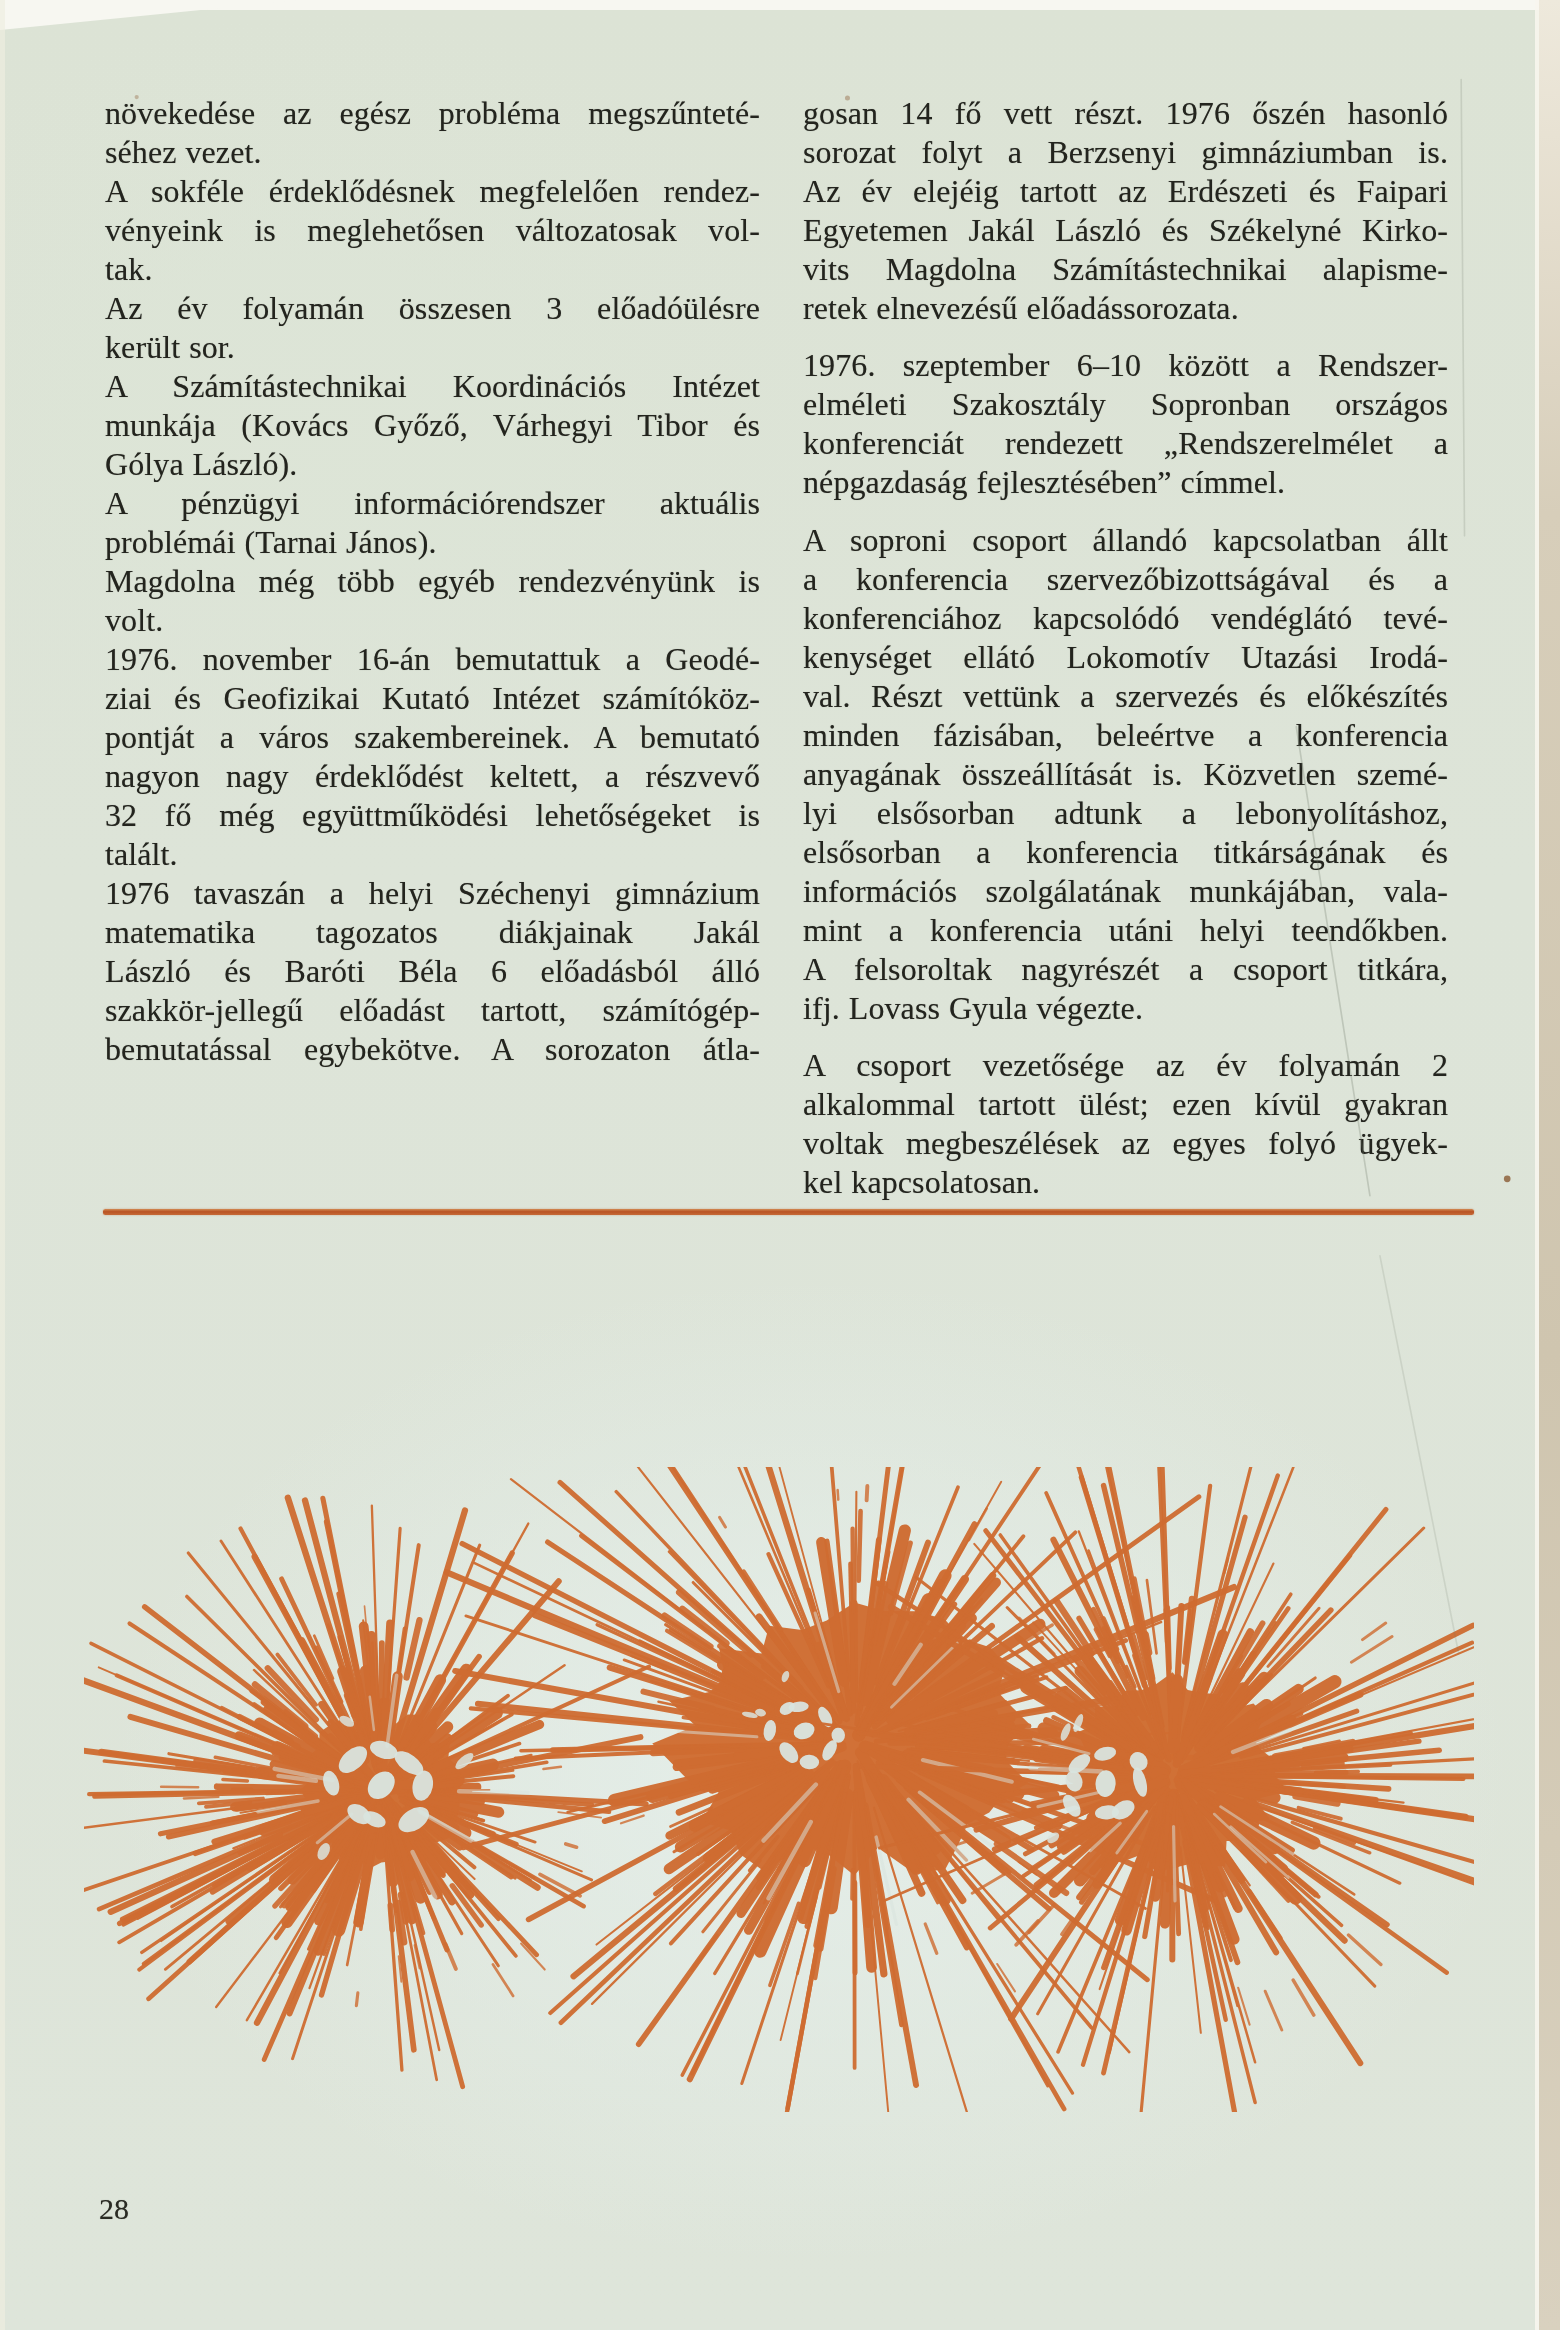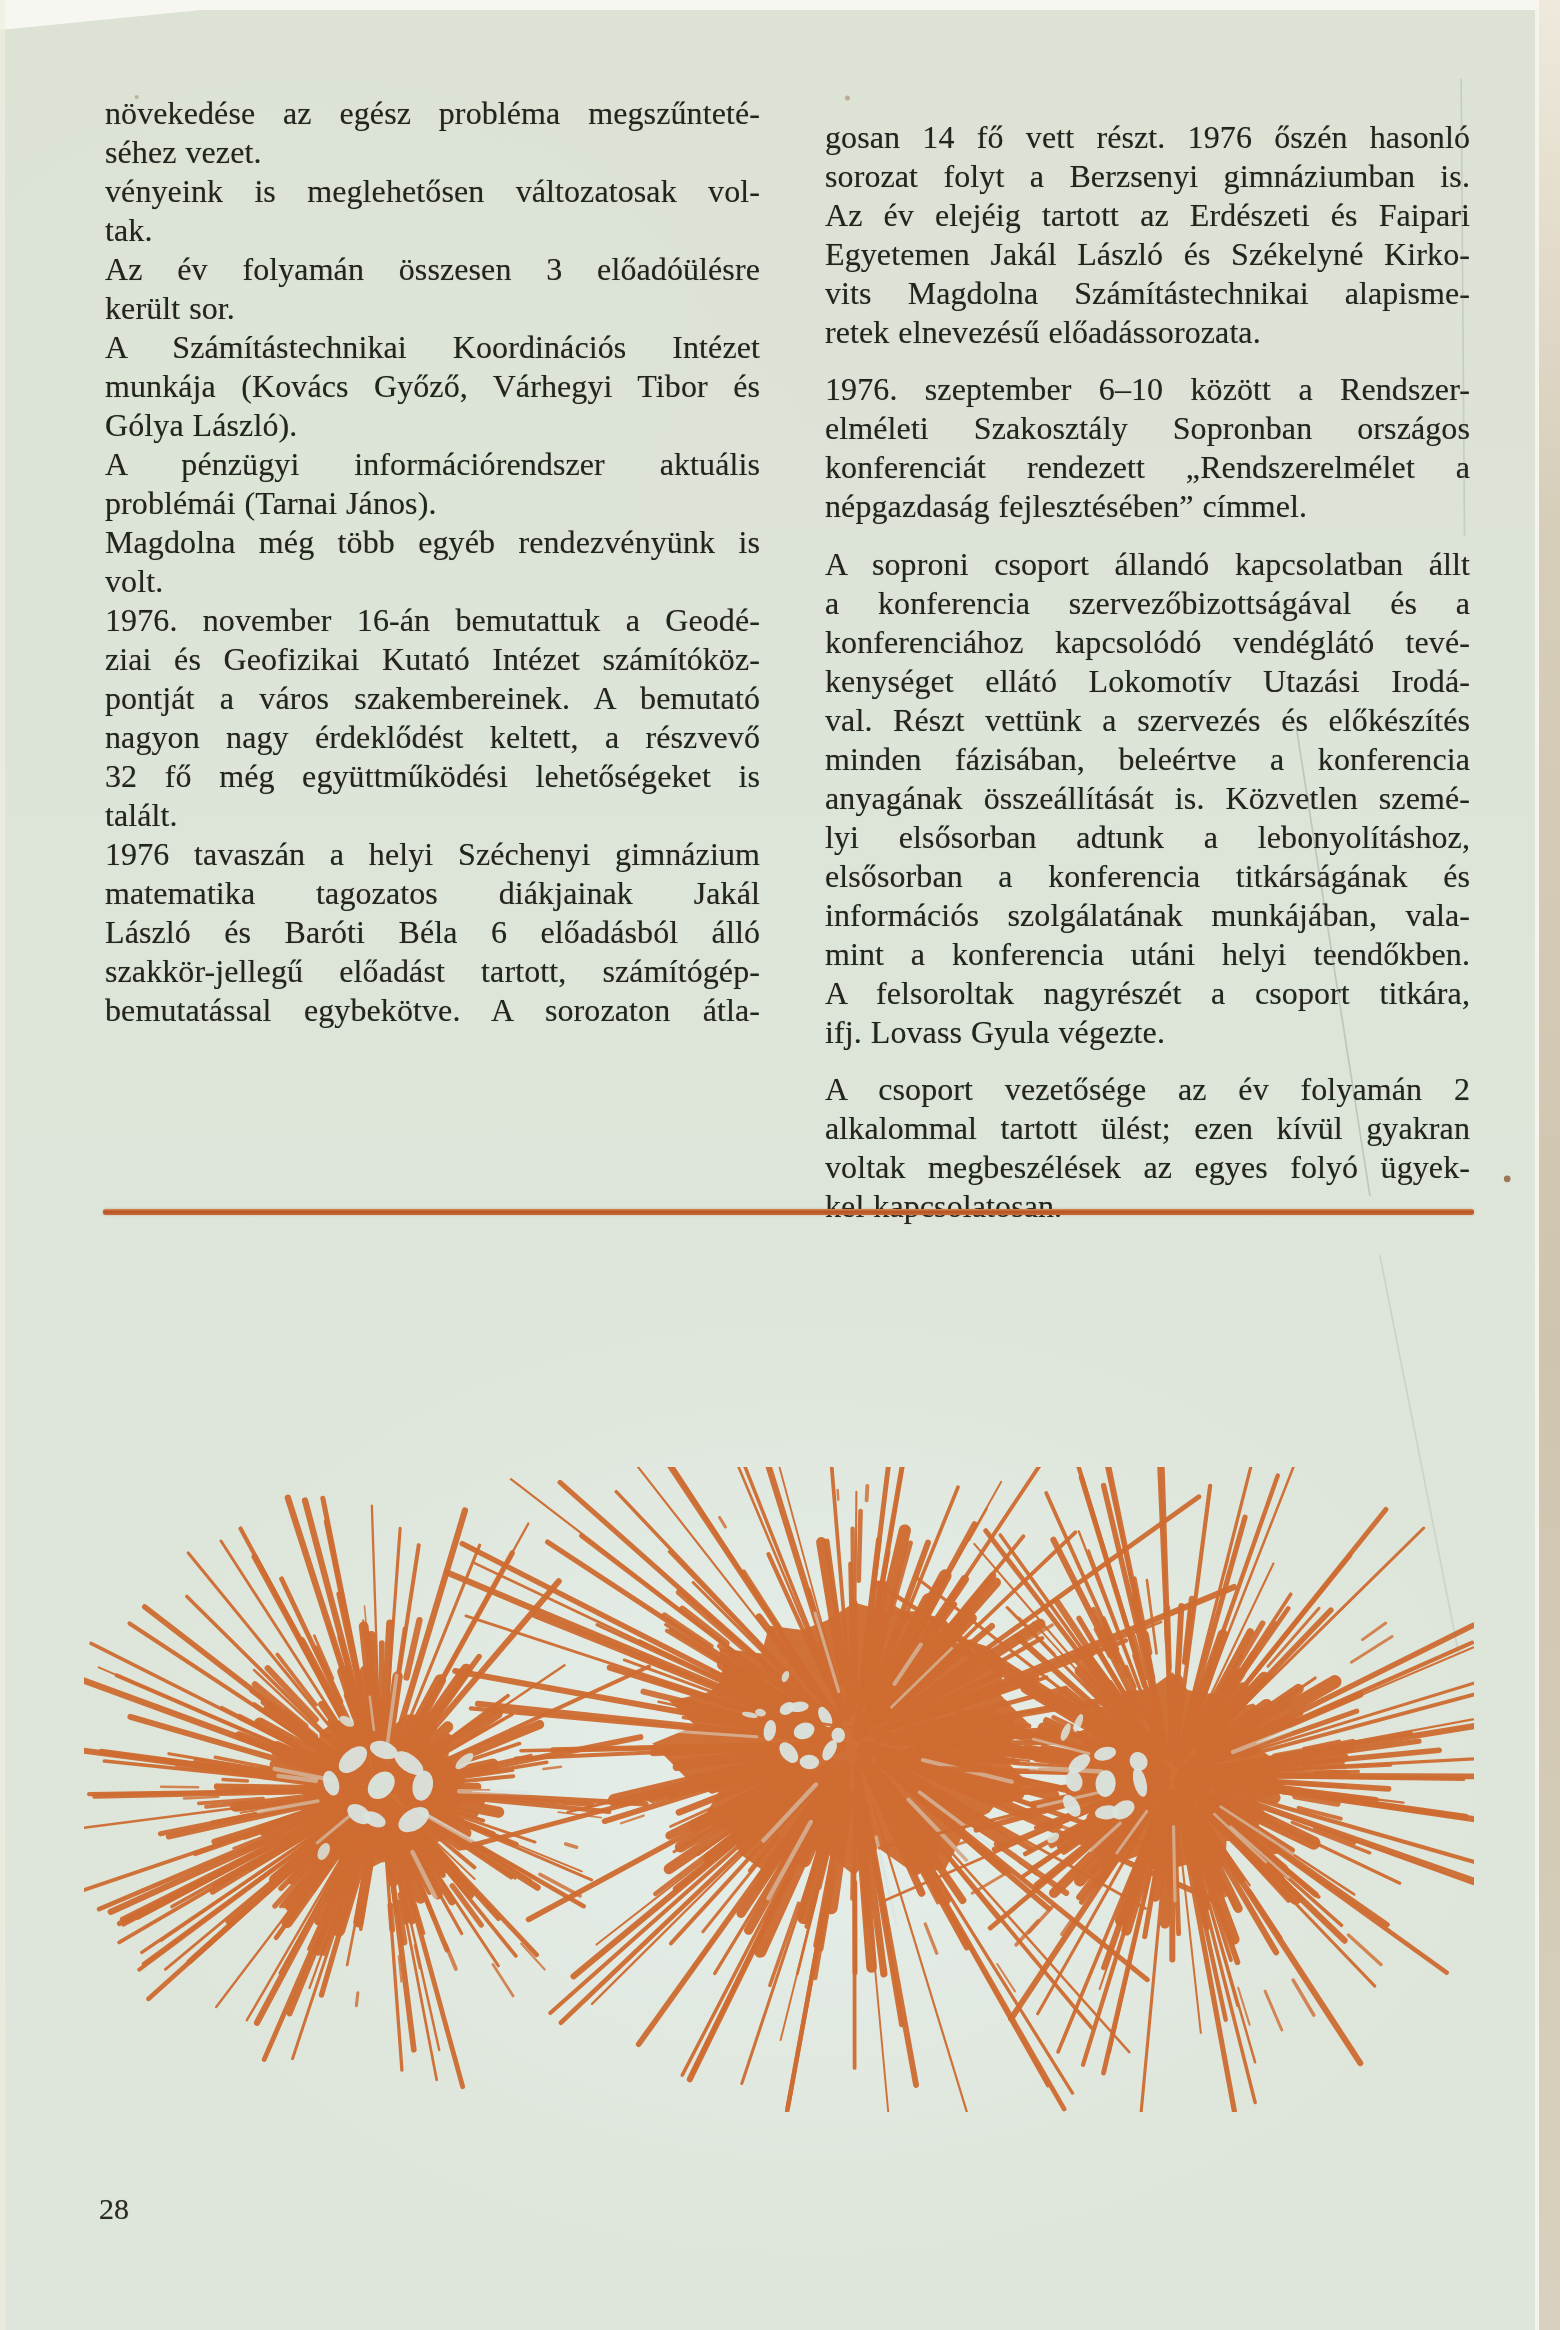--- a/index.html
+++ b/index.html
@@ -7,21 +7,21 @@
        font-family:"Liberation Serif","DejaVu Serif",serif;}
   .page{position:absolute;left:0;top:0;width:1561px;height:2330px;
         background:
           radial-gradient(1130px 795px at 52% 76%, rgba(229,239,235,.95), rgba(229,239,235,0) 62%),
           radial-gradient(754px 586px at 20% 18%, rgba(221,229,215,.8), rgba(221,229,215,0) 70%),
           linear-gradient(180deg,#dce3d5 0%,#dde4d8 38%,#dee5da 100%);}
   .col{position:absolute;top:94px;font-size:32px;line-height:39px;color:#23241e;
        letter-spacing:0.1px;word-spacing:0.8px;
        text-shadow:0 0 0.8px rgba(38,38,32,.42);}
   .col-left{left:105px;width:655px;}
-  .col-right{left:825px;width:645px;margin-top:24px;}
+  .col-right{left:803px;width:645px;}
   .para{margin:0;}
   .para.gap{margin-top:18.4px;}
   .line{text-align:justify;text-align-last:justify;}
   .line.end{text-align-last:left;}
   .rule{position:absolute;left:103px;top:1209px;width:1371px;height:5.9px;border-radius:2.5px;
         background:linear-gradient(180deg,#d18a54 0%,#b95323 45%,#c56a37 100%);
         box-shadow:0 0 1.7px rgba(185,83,35,.5);}
   #artwork{position:absolute;left:84px;top:1467px;}
   #artifacts{position:absolute;left:0;top:0;pointer-events:none;}
   .pagenum{position:absolute;left:99px;top:2192px;font-size:30px;color:#2a2b24;
@@ -39,20 +39,21 @@
 <body>
 
 <div class="page">
 
   <div class="col col-left">
       <div class="para">
         <div class="line">növekedése az egész probléma megszűnteté-</div>
         <div class="line end">séhez vezet.</div>
       </div>
       <div class="para">
+        <div class="line">A sokféle érdeklődésnek megfelelően rendez-</div>
         <div class="line">vényeink is meglehetősen változatosak vol-</div>
         <div class="line end">tak.</div>
       </div>
       <div class="para">
         <div class="line">Az év folyamán összesen 3 előadóülésre</div>
         <div class="line end">került sor.</div>
       </div>
       <div class="para">
         <div class="line">A Számítástechnikai Koordinációs Intézet</div>
         <div class="line">munkája (Kovács Győző, Várhegyi Tibor és</div>

